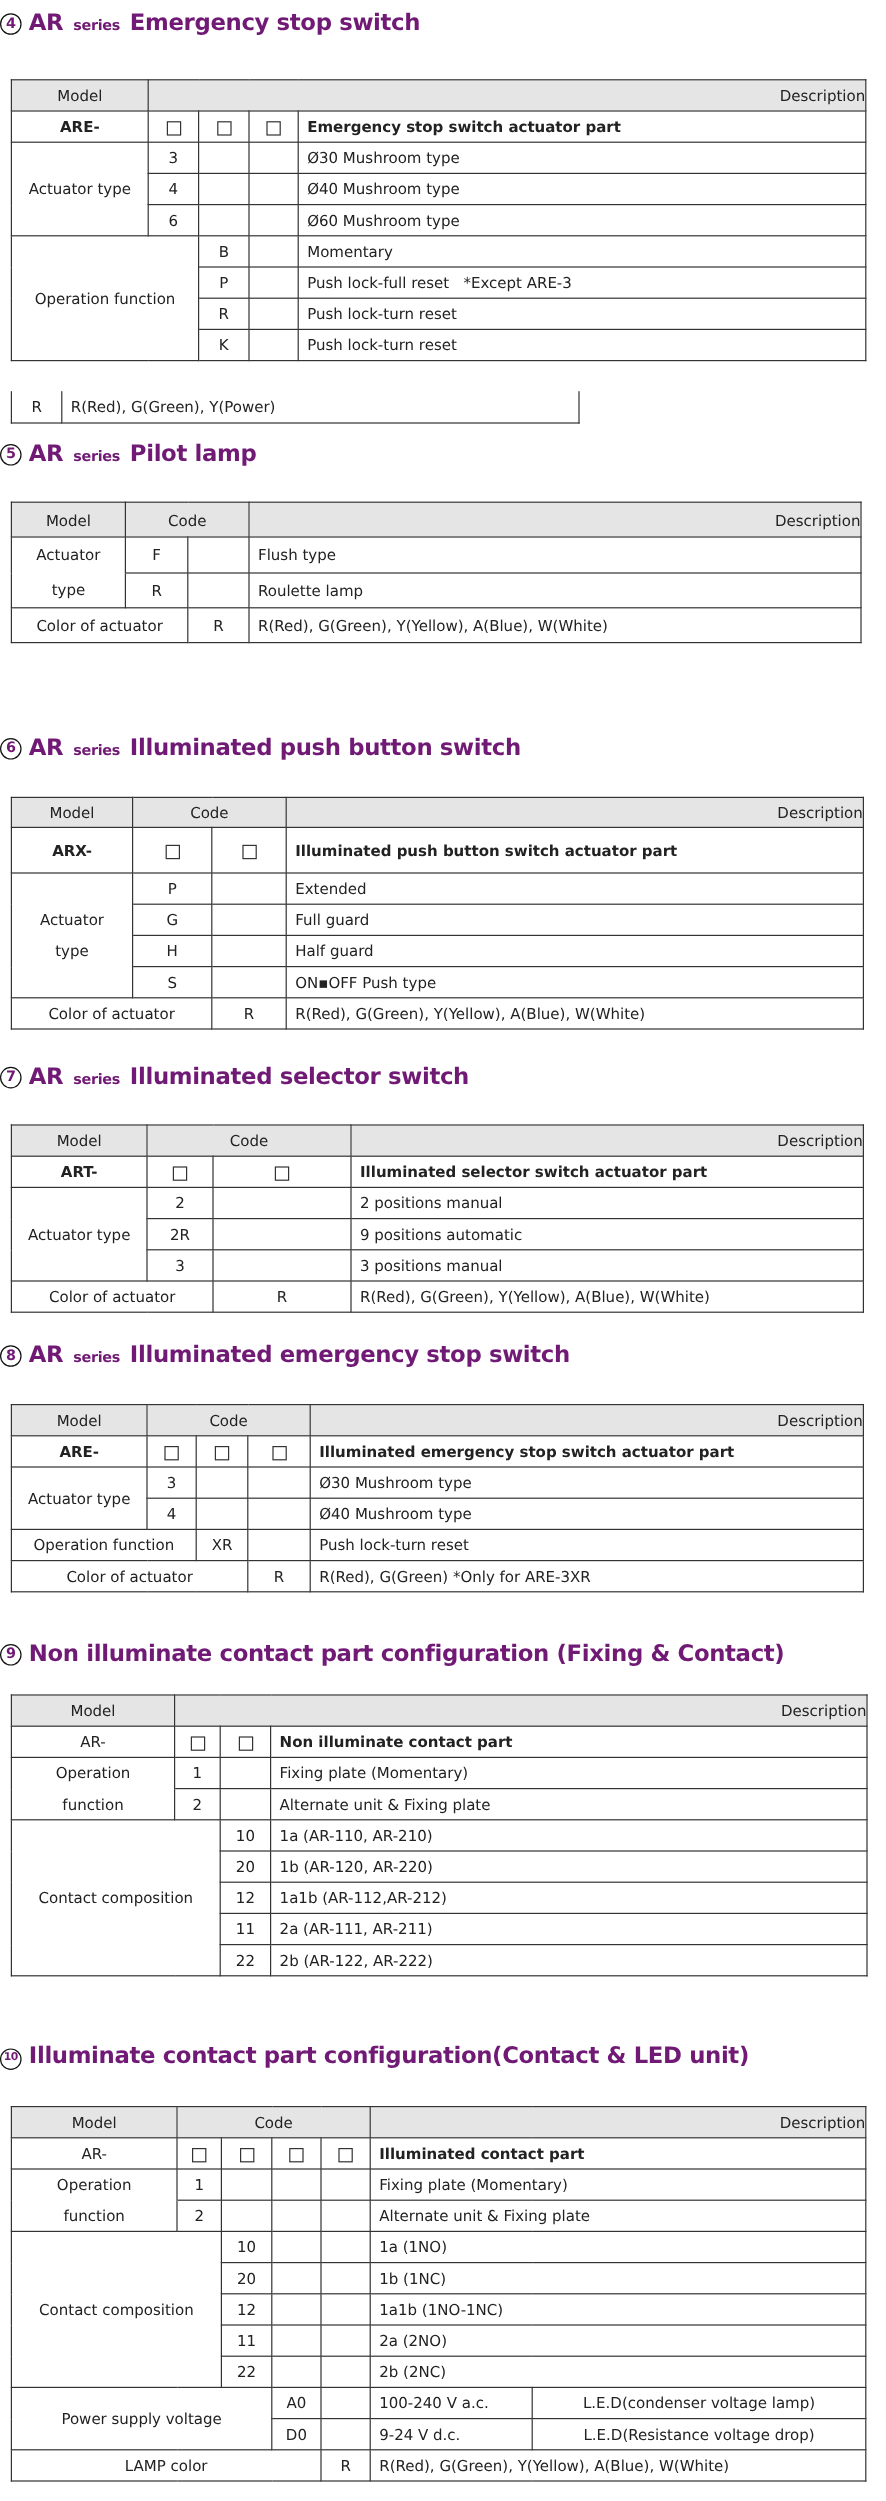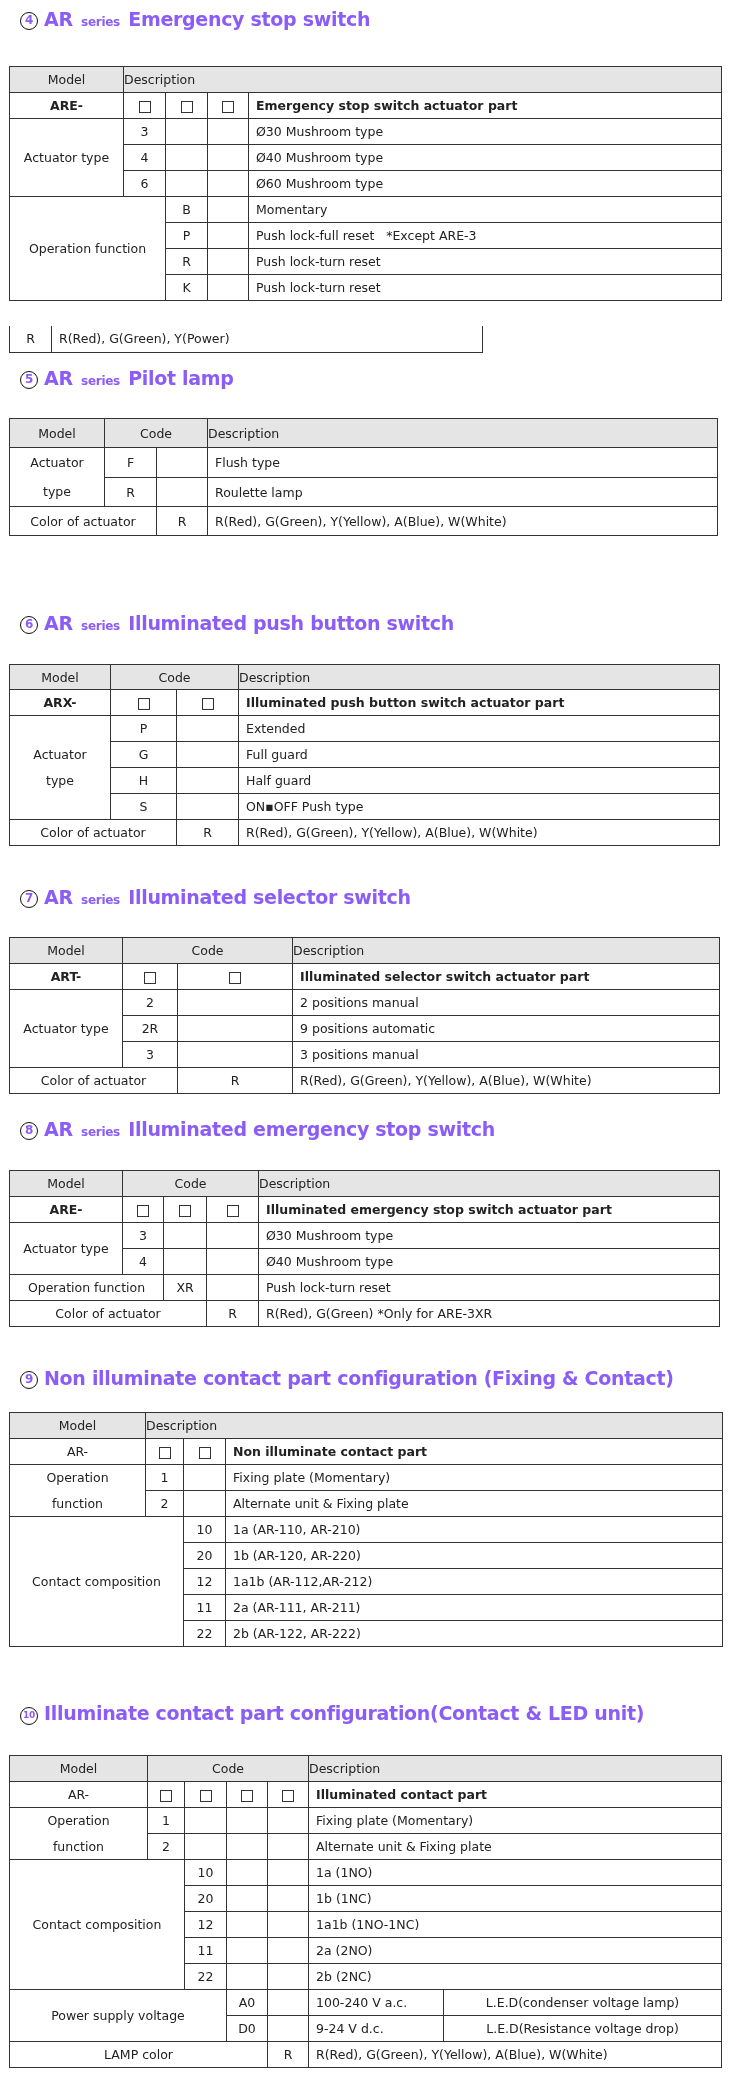--- a/index.html
+++ b/index.html
@@ -1,30 +1,30 @@
 <!DOCTYPE html>
 <html><head>
 <meta charset="utf-8">
 <style>
   html, body { margin:0; padding:0; background:#ffffff; }
   body { width:738px; height:2084px; position:relative; overflow:hidden;
          font-family:"DejaVu Sans", "Liberation Sans", sans-serif; color:#222; }
-  .title { position:absolute; left:20px; font-size:19px; font-weight:bold; color:#8b5cf6;
+  .title { position:absolute; left:0; font-size:19px; font-weight:bold; color:#701a75;
            white-space:nowrap; letter-spacing:-0.3px; }
   .title .num { display:inline-block; width:18px; height:18px; border:1.6px solid #111; border-radius:50%;
                 font-size:12px; line-height:18px; text-align:center; margin-right:6px; vertical-align:2px; box-sizing:border-box; line-height:15px;}
   .title .series { font-size:12px; font-weight:bold; margin:0 2px; }
   table.spec { position:absolute; left:9px; border-collapse:collapse; table-layout:fixed;
                font-size:12.5px; }
   table.spec td { border:1.5px solid #333; padding:0; height:24px; text-align:center; vertical-align:middle;
                   white-space:nowrap; overflow:hidden; }
   table.spec tr.hdr td { background:#e5e5e5; }
   table.spec td.desc { text-align:left; padding-left:7px; }
   table.spec td.b { font-weight:bold; }
-  table.spec tr.hdr td.desc { text-align:left; padding-left:0; }
+  table.spec tr.hdr td.desc { text-align:right; padding-left:0; }
   .box { display:inline-block; width:10px; height:10px; border:1.2px solid #333; vertical-align:middle; }
   table.spec td.nb-t { border-top:none; }
   table.spec td.nb-b { border-bottom:none; }
 </style>
 </head>
 <body>
 
 <div class="title" style="top:8px;">
   <span class="num">4</span><span>AR</span>
   <span class="series">series</span>
@@ -154,21 +154,21 @@
       <col style="width:66px">
       <col style="width:62px">
       <col>
     </colgroup>
   <tbody>
       <tr class="hdr" style="height:25px">
     <td>Model</td>
     <td colspan="2">Code</td>
     <td class="desc">Description</td>
   </tr>
-  <tr style="height:26px">
+  <tr style="height:38px">
     <td class="b">ARX-</td>
     <td><span class="box"></span></td>
     <td><span class="box"></span></td>
     <td class="desc b">Illuminated push button switch actuator part</td>
   </tr>
   <tr style="height:26px">
     <td rowspan="4" style="line-height:26px;">
       <div>Actuator</div>
       <div>type</div>
     </td>

